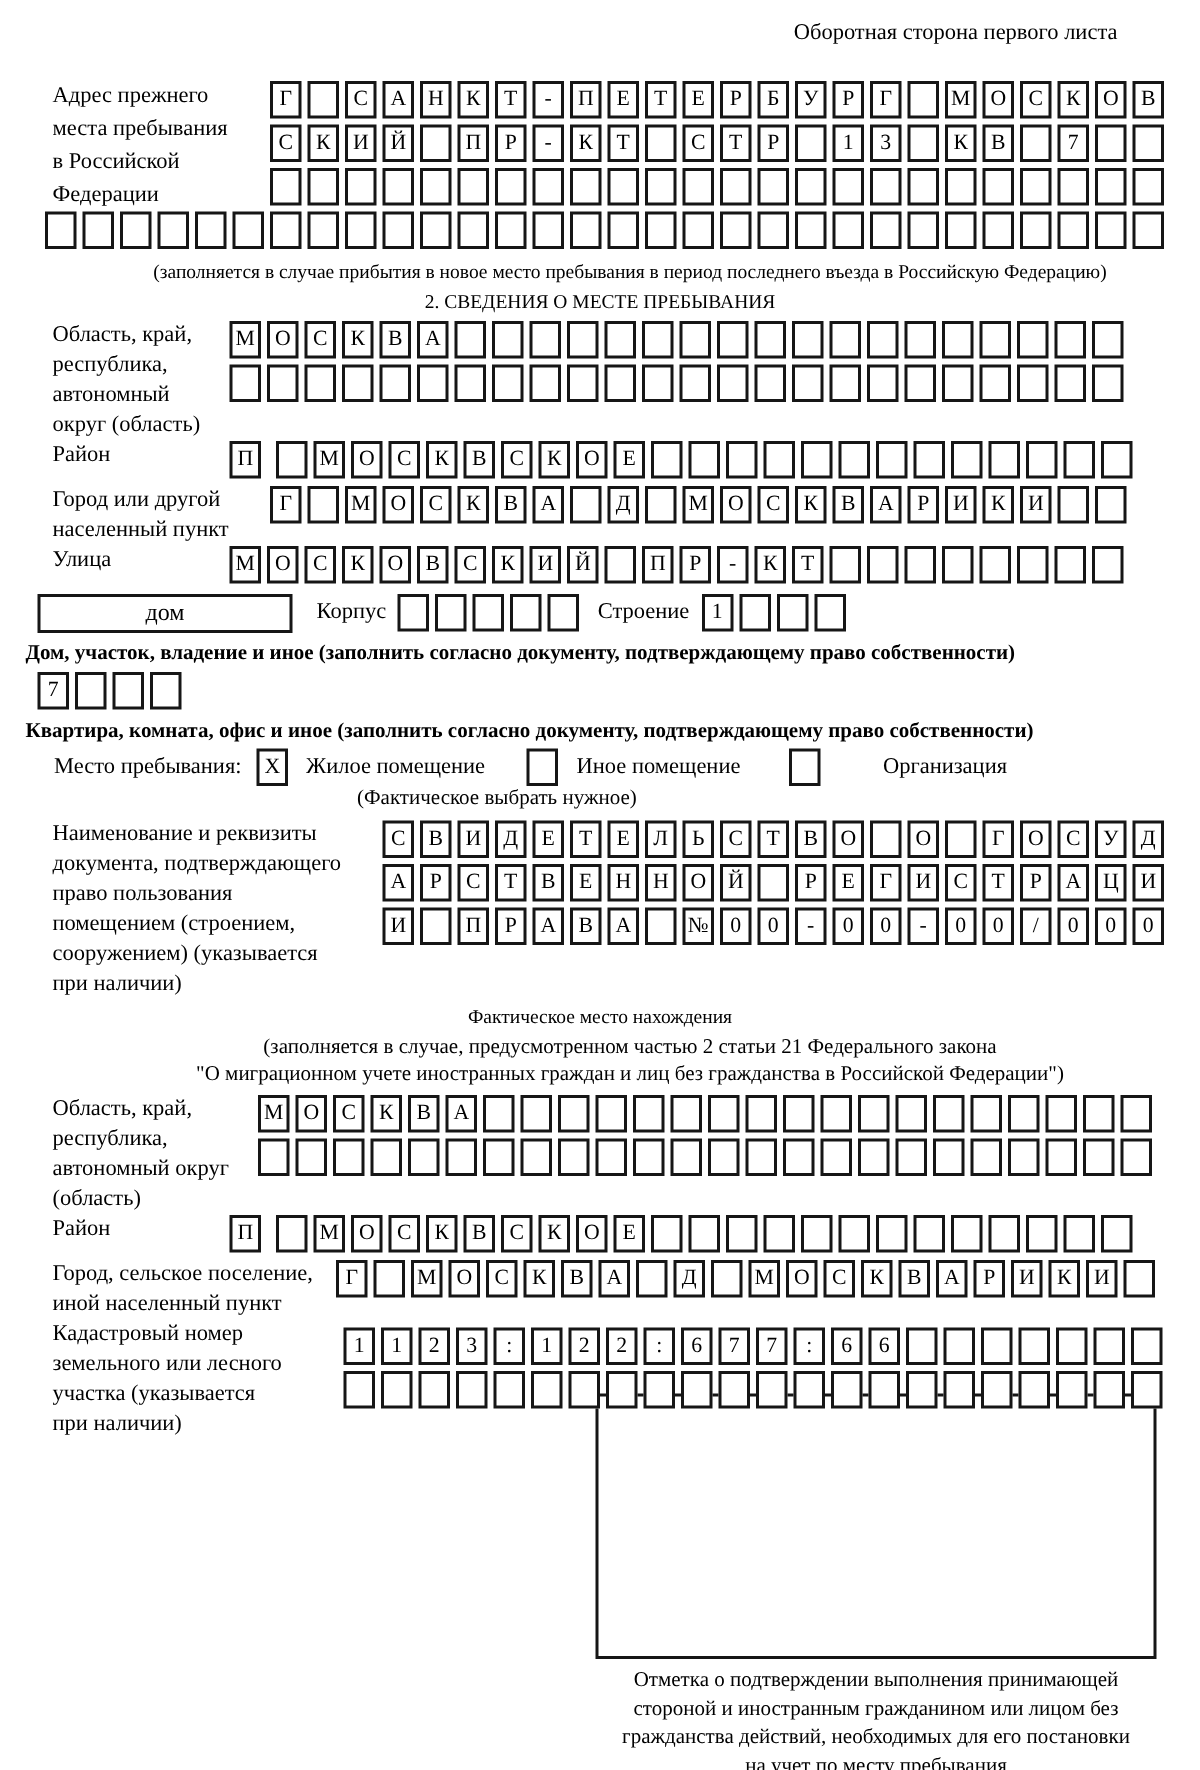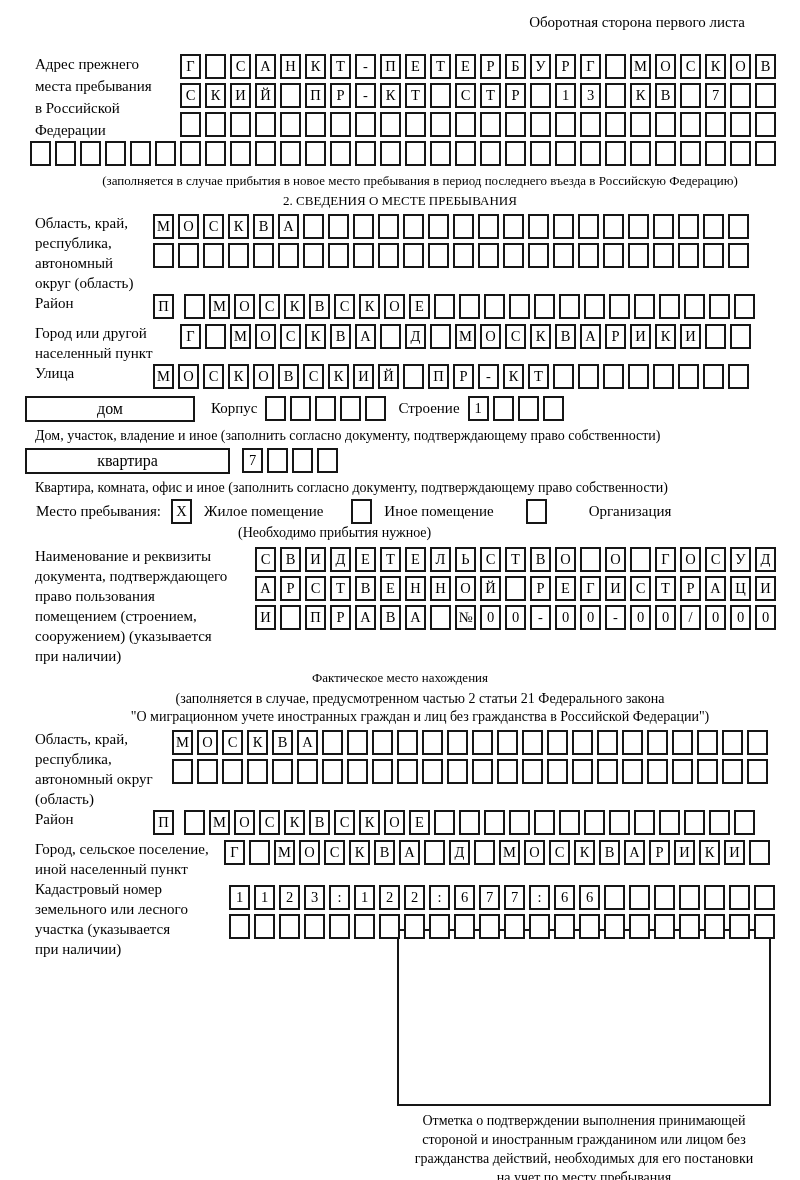--- a/index.html
+++ b/index.html
@@ -33,21 +33,21 @@
   
   .field{display:flex;align-items:flex-start;padding-left:35px;}
   .flabel{flex:0 0 auto;font-size:15px;line-height:20px;}
   .flabel div{white-space:nowrap;}
   .fcells{flex:0 0 auto;padding-top:1px;}
   .w118{width:118px;} .w137{width:137px;} .w145{width:145px;}
   .w189{width:189px;} .w194{width:194px;} .w220{width:220px;}
   .indent27{margin-left:27px;}
   .fullrow{padding-left:30px;}
   .caption-center{text-align:center;font-size:13px;line-height:16px;margin-top:3px;padding-left:40px;}
-  .caption-left{padding-left:35px;font-size:14px;line-height:18px;margin-top:2px;}
+  .caption-left{padding-left:17px;font-size:14px;line-height:18px;margin-top:2px;font-weight:bold;}
   .heading{text-align:center;font-weight:normal;font-size:13px;line-height:19px;margin-top:2px;margin-bottom:3px;}
   
   .boxrow{display:flex;align-items:flex-start;padding-left:25px;margin-top:3px;white-space:nowrap;}
   .wide-box{
     box-sizing:border-box;border:2px solid #161616;height:26px;
     text-align:center;line-height:22px;font-size:16px;flex:0 0 auto;
   }
   .box-dom{width:170px;margin-right:12px;}
   .box-kv{width:205px;margin-right:12px;}
   .inline-lbl{line-height:25px;flex:0 0 auto;}
@@ -133,35 +133,34 @@
 <div class="boxrow">
   <div class="wide-box box-dom">дом</div>
   <div class="inline-lbl" style="margin:0 8px 0 4px;">Корпус</div>
   <div class="cellrow"><span class="cell"></span><span class="cell"></span><span class="cell"></span><span class="cell"></span><span class="cell"></span></div>
   <div class="inline-lbl" style="margin:0 8px 0 8px;text-align:right;">Строение</div>
   <div class="cellrow"><span class="cell">1</span><span class="cell"></span><span class="cell"></span><span class="cell"></span></div>
 </div>
 <div class="caption-left">Дом, участок, владение и иное (заполнить согласно документу, подтверждающему право собственности)</div>
 
 <div class="boxrow">
-  <div class="wide-box box-kv">квартира</div>
   <div class="cellrow"><span class="cell">7</span><span class="cell"></span><span class="cell"></span><span class="cell"></span></div>
 </div>
 <div class="caption-left">Квартира, комната, офис и иное (заполнить согласно документу, подтверждающему право собственности)</div>
 
 <div class="stay-row">
   <span class="opt-label">Место пребывания:</span>
   <span class="cell" style="margin-left:10px;">X</span>
   <span class="opt-label" style="margin-left:8px;">Жилое помещение</span>
   <span class="cell" style="margin-left:28px;"></span>
   <span class="opt-label" style="margin-left:8px;">Иное помещение</span>
   <span class="cell" style="margin-left:32px;"></span>
   <span class="opt-label" style="margin-left:38px;">Организация</span>
 </div>
-<div class="stay-note">(Необходимо прибытия нужное)</div>
+<div class="stay-note">(Фактическое выбрать нужное)</div>
 
 <div class="field mt4">
   <div class="flabel w220">
     <div>Наименование и реквизиты</div>
     <div>документа, подтверждающего</div>
     <div>право пользования</div>
     <div>помещением (строением,</div>
     <div>сооружением) (указывается</div>
     <div>при наличии)</div>
   </div>

